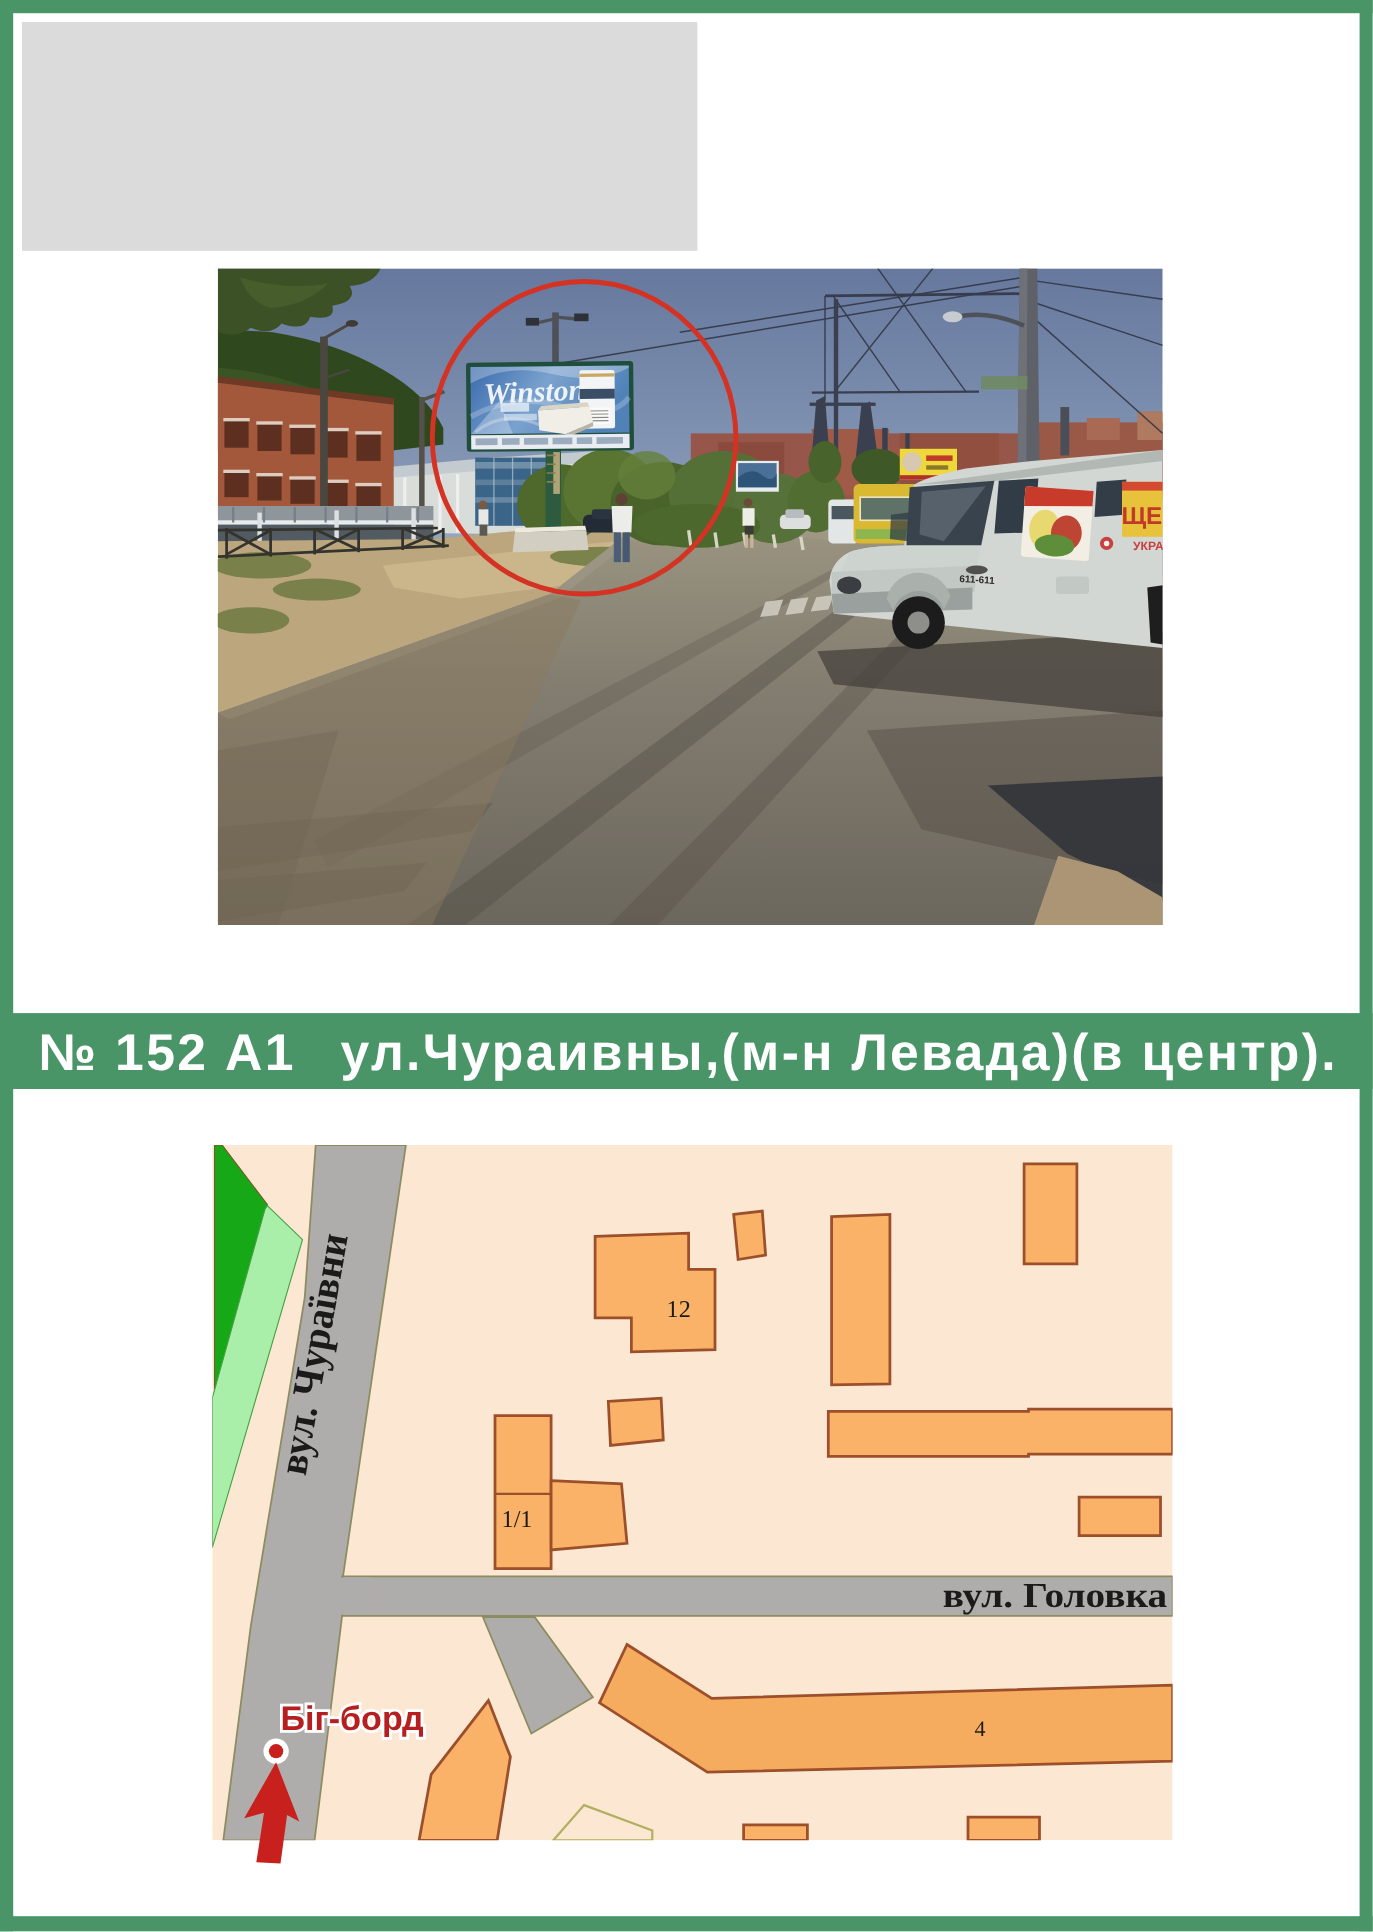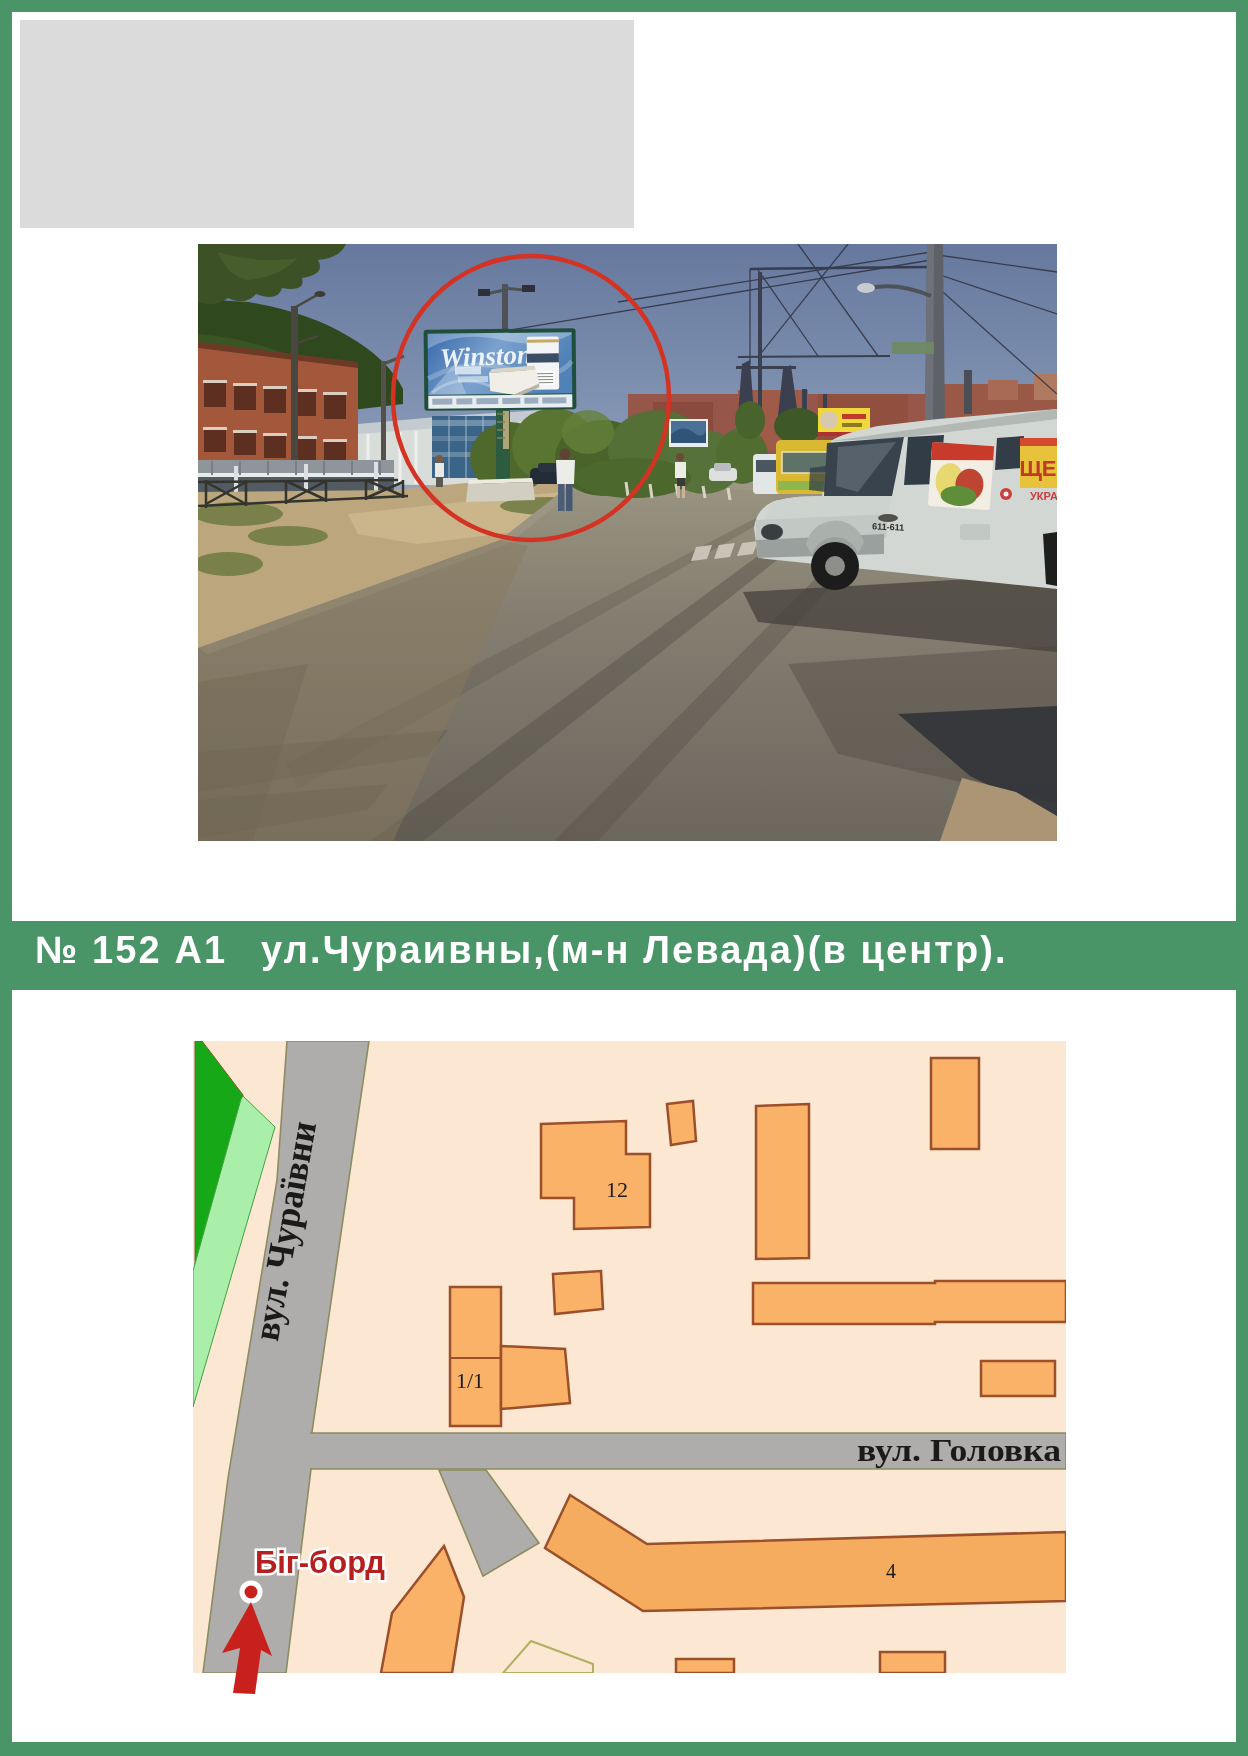--- a/index.html
+++ b/index.html
@@ -352,21 +352,21 @@
 
 <polygon points="742,597 764,534 818,548 859,572 859,597" fill="#AB9574"></polygon>
 
 <rect x="766" y="126" width="8" height="44" fill="#4A4E56"></rect>
 
 <ellipse cx="333" cy="154" rx="138" ry="142" fill="none" stroke="#D43324" stroke-width="4.5"></ellipse>
 </svg>
 
 <div class="abs" style="left:0;top:921px;width:1248px;height:69px;background:#4A9568"></div>
 
-<div class="abs" style="left:35px;top:929px;width:1210px;color:#fff;font-weight:bold;font-size:38px;letter-spacing:2.1px;white-space:nowrap">№ 152 А1 &nbsp;ул.Чураивны,(м-н Левада)(в центр).</div>
+<div class="abs" style="left:35px;top:929px;width:1210px;color:#fff;font-weight:bold;font-size:47px;letter-spacing:2.1px;white-space:nowrap">№ 152 А1 &nbsp;ул.Чураивны,(м-н Левада)(в центр).</div>
 
 <svg class="abs" style="left:193px;top:1041px" width="873" height="632" viewBox="0 0 873 632">
 
 <rect width="873" height="632" fill="#FBE7D2"></rect>
 
 <polygon points="2,0 9,0 50,54 50,58 2,230" fill="#17A817" stroke="#7A5A2A" stroke-width="1"></polygon>
 
 <polygon points="50,55 82,86 0,366 0,230 48,58" fill="#A9EFA9" stroke="#44A044" stroke-width="1"></polygon>
 
 <polygon points="94,0 176,0 119,391 118,428 93,632 10,632 35,437 84,139" fill="#AFADAB" stroke="#8C8C60" stroke-width="1.6"></polygon>

